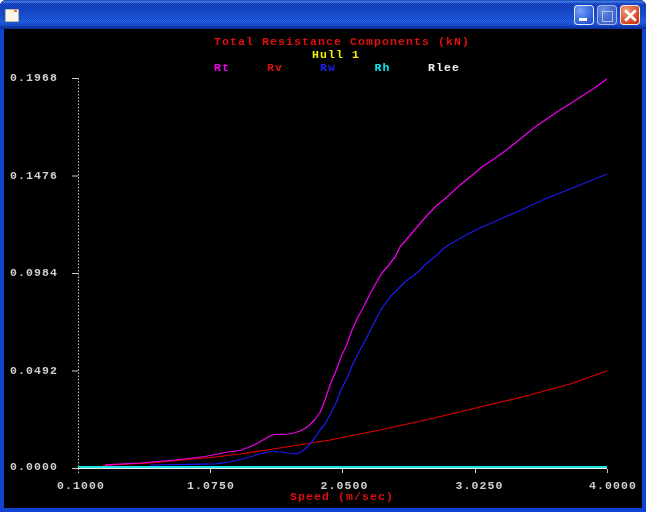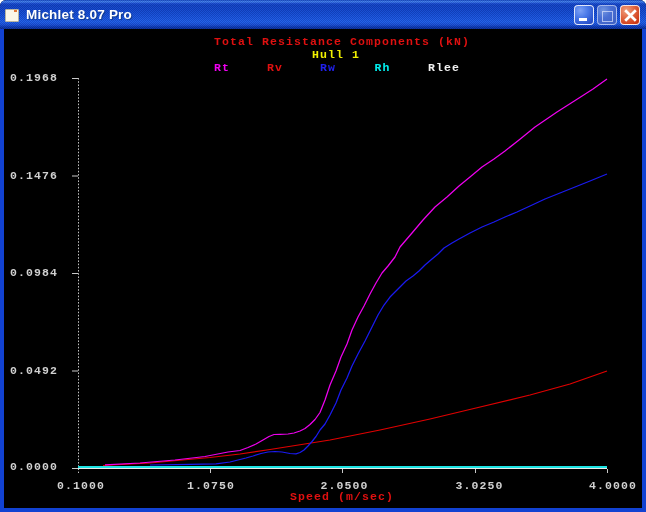--- a/index.html
+++ b/index.html
@@ -30,21 +30,20 @@
   #bmax:after{content:"";position:absolute;left:4px;top:5px;width:11px;height:11px;
     border:1.5px solid rgba(225,232,255,.68);box-sizing:border-box;}
   #bclose{left:620px;background:radial-gradient(circle at 30% 25%, #f0a080 0%, #e26a45 40%, #cc3512 85%, #b52b0d 100%);}
   svg{position:absolute;left:0;top:0;z-index:2;}
 </style>
 </head>
 <body>
 <div id="win">
   <div id="titlebar"></div>
   <div id="ticon"></div>
-  <div id="ttext">Michlet 8.07 Pro</div>
   <div class="btn" id="bmin"></div>
   <div class="btn" id="bmax"></div>
   <div class="btn" id="bclose">
       <svg width="18" height="18" viewBox="0 0 18 18" style="position:absolute;left:0;top:0;z-index:7">
         <path d="M4.2 4.2 L14.8 14.8 M14.8 4.2 L4.2 14.8" stroke="#ffffff" stroke-width="2.7" stroke-linecap="butt"></path>
       </svg>
     </div>
   <svg width="646" height="512" viewBox="0 0 646 512">
 
     <rect x="0" y="29" width="4" height="479" fill="#1242d2"></rect>

